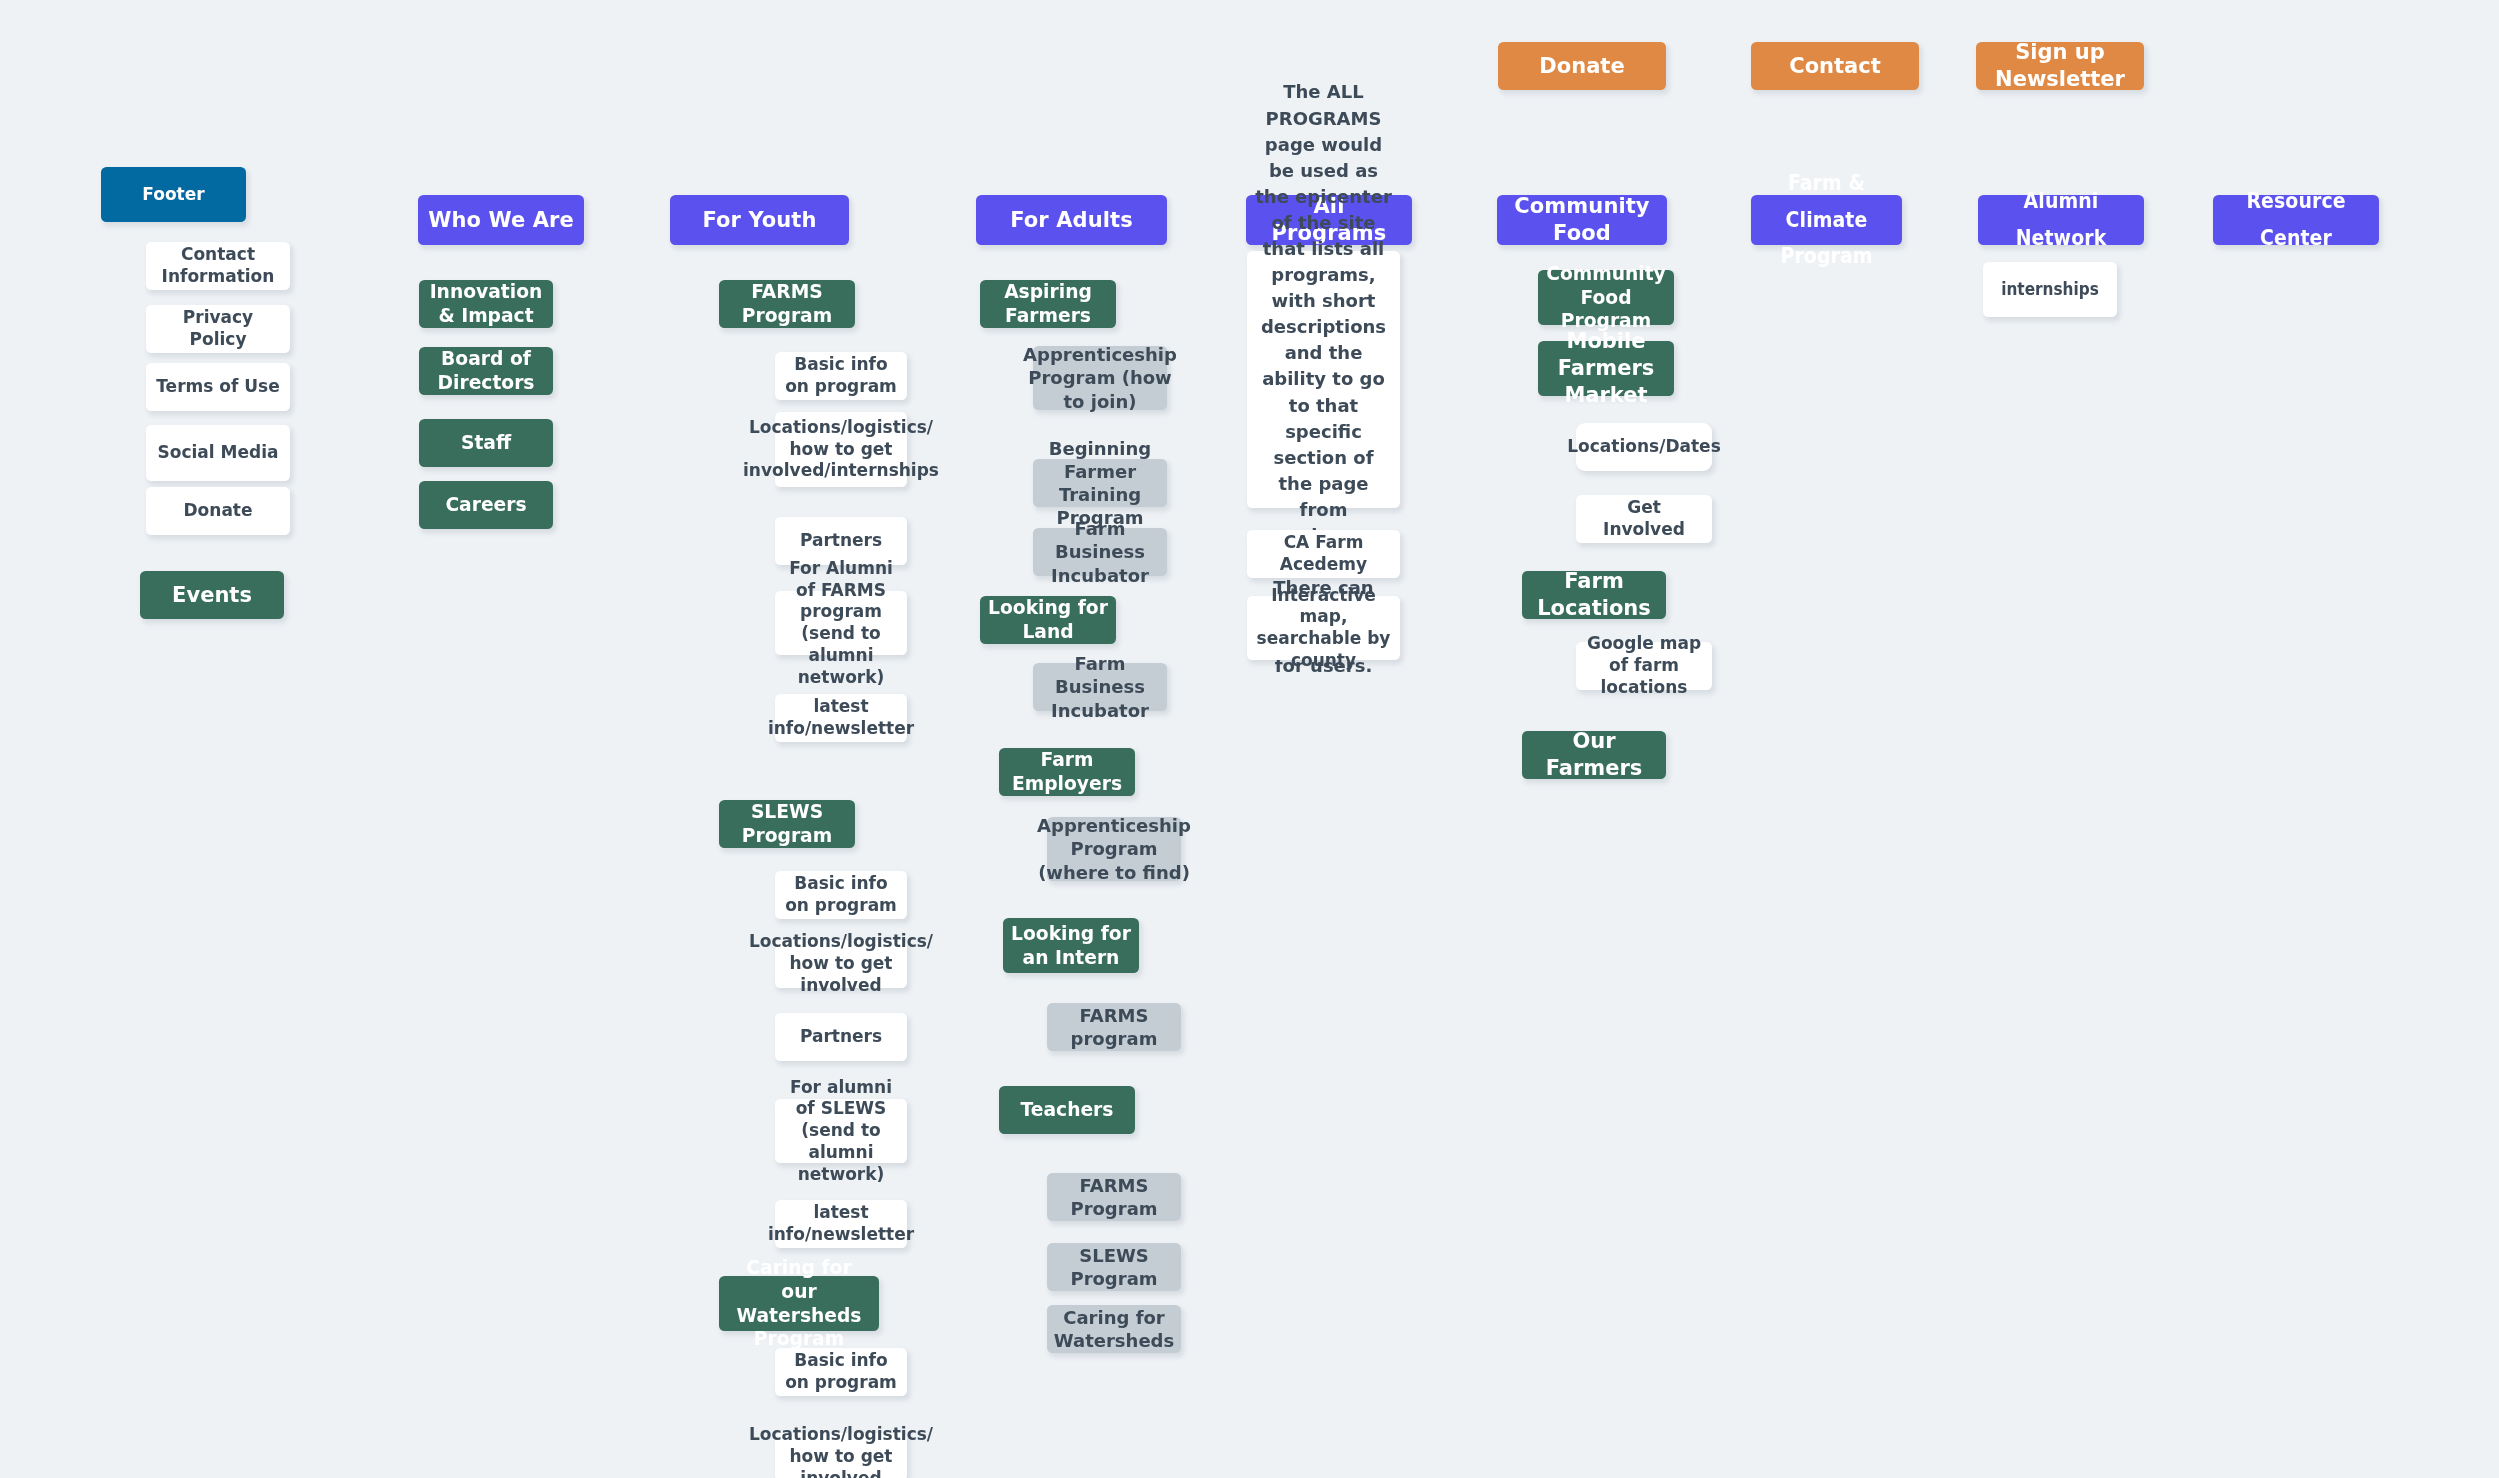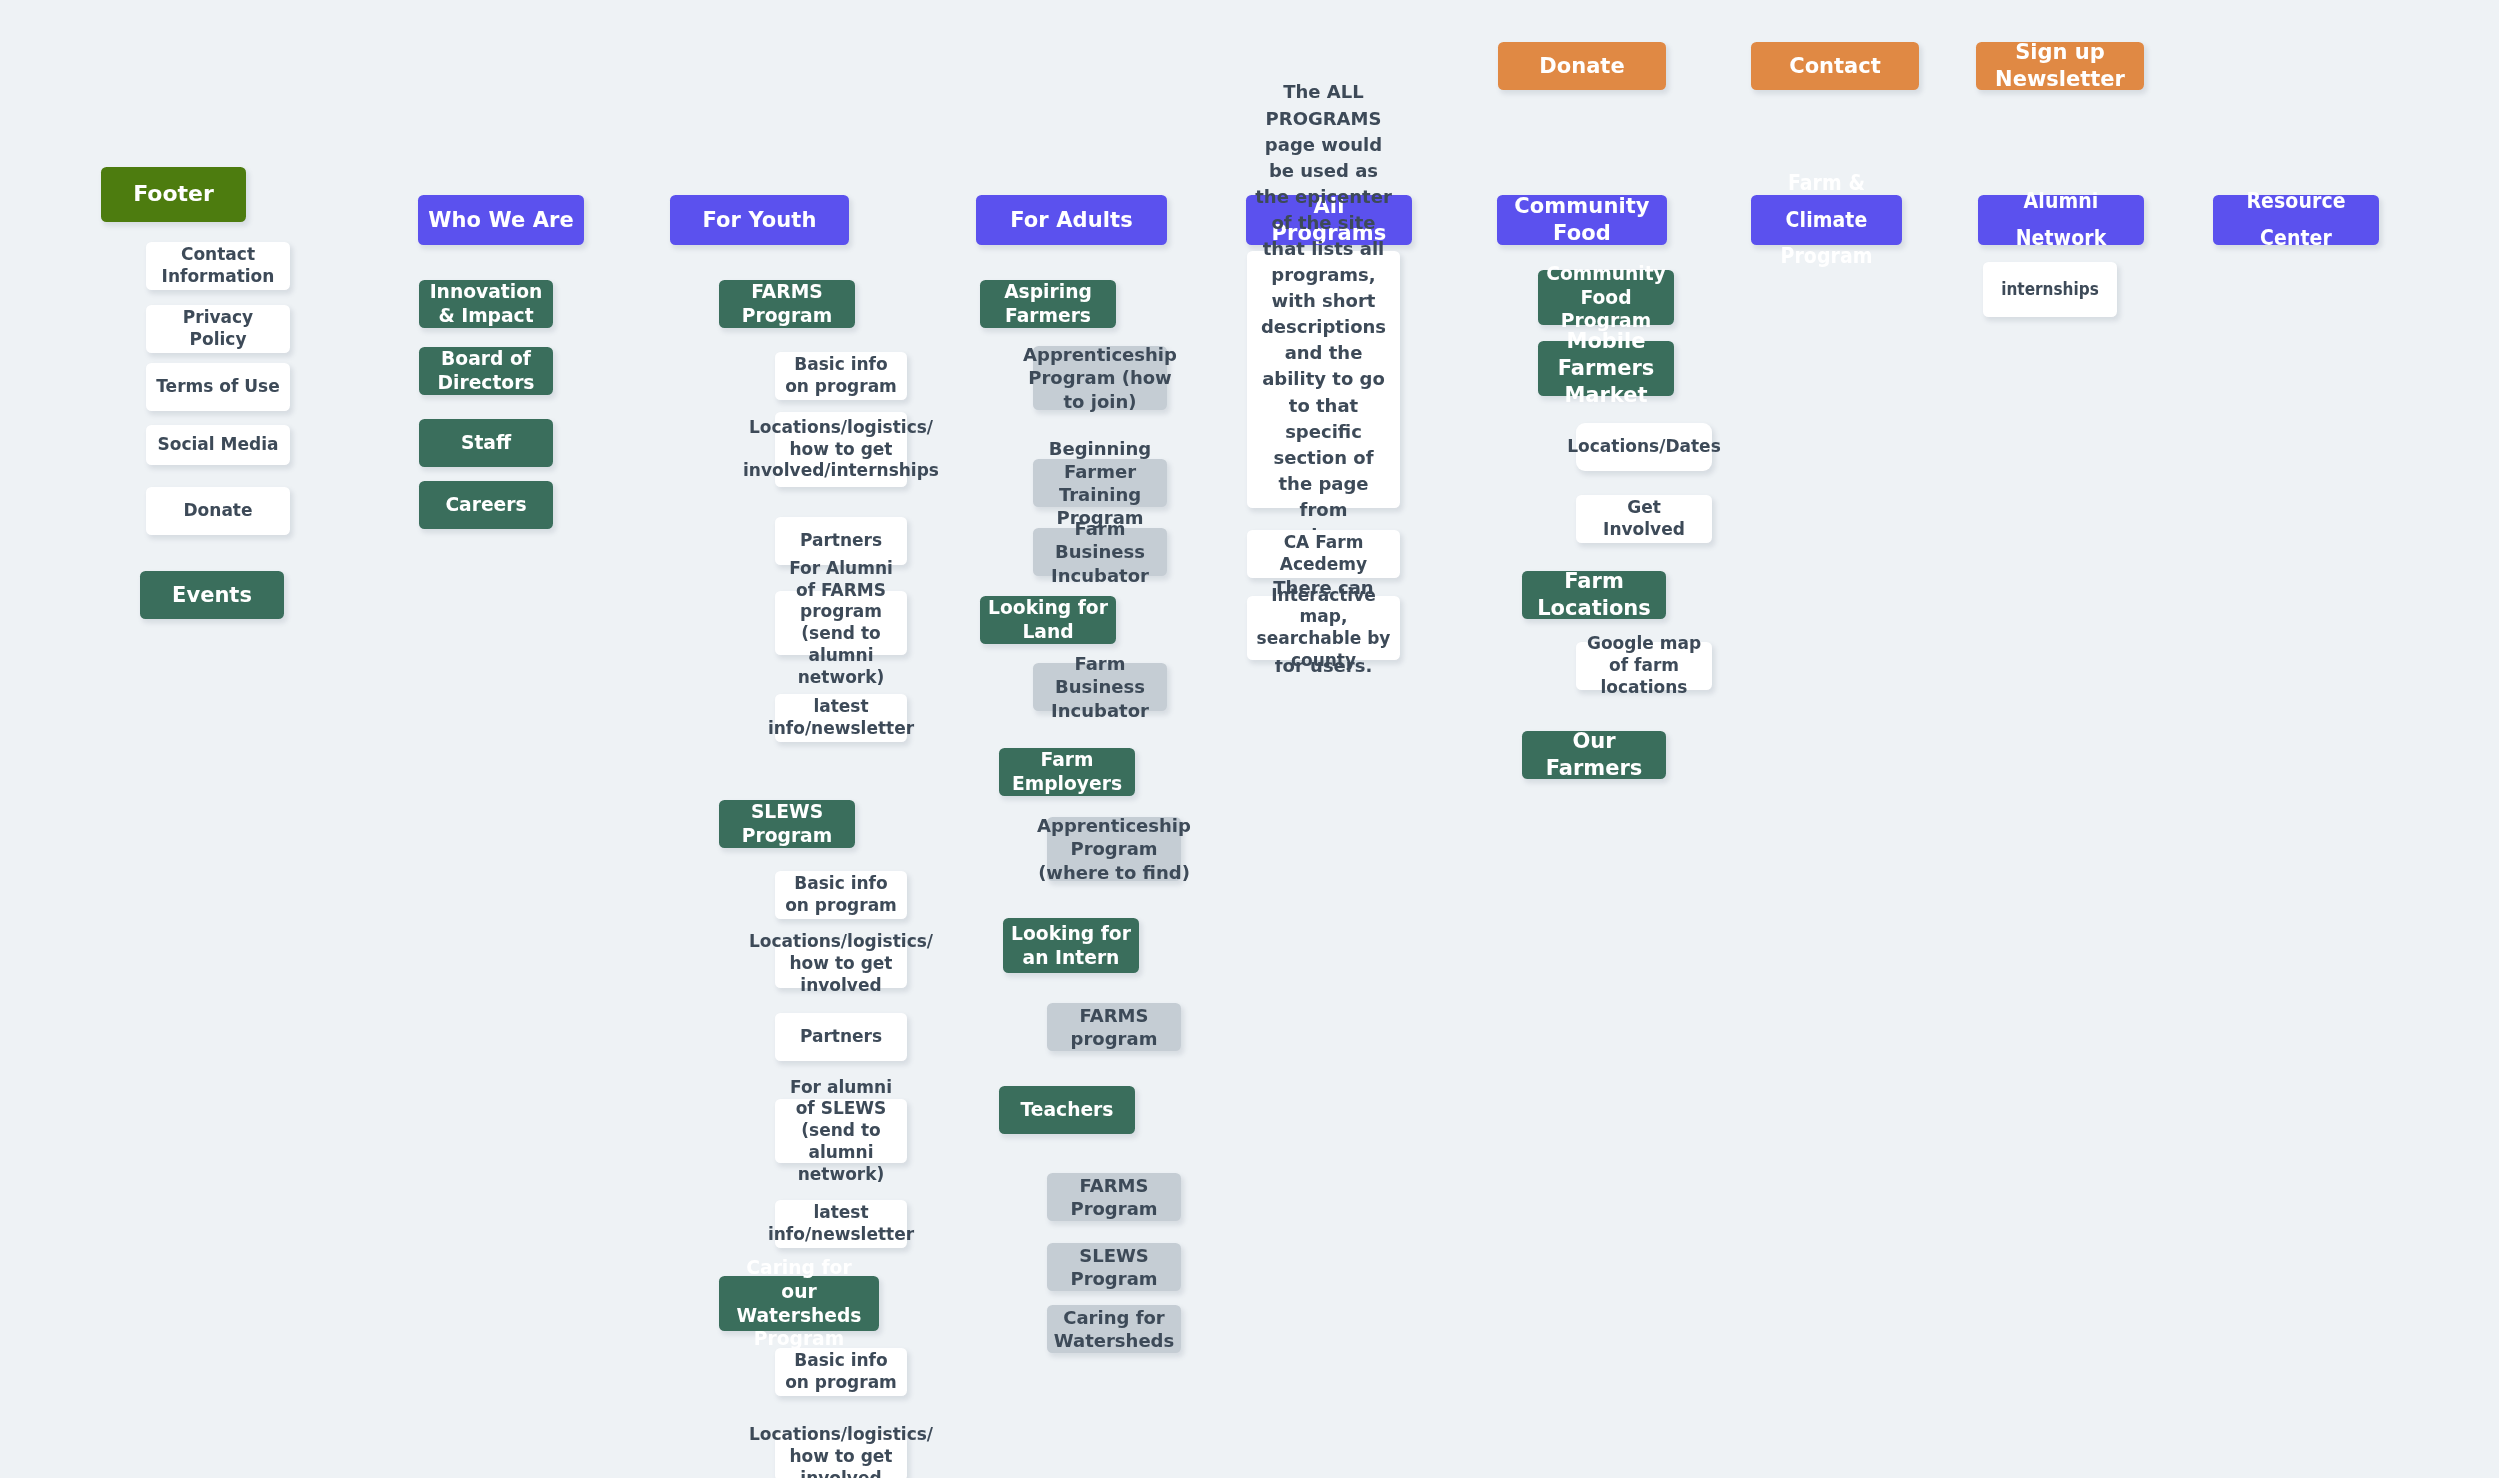--- a/index.html
+++ b/index.html
@@ -38,24 +38,24 @@
 
   
   .n-purple {
     background: #5b51ee;
     color: #ffffff;
     font-weight: bold;
     font-size: 21px;
     letter-spacing: 0.1px;
   }
   .n-teal {
-    background: #4d7c0f;
-    color: #ffffff;
-    font-weight: bold;
-    font-size: 22px;
+    background: #0369a1;
+    color: #ffffff;
+    font-weight: bold;
+    font-size: 17px;
   }
   .n-orange {
     background: #e08944;
     color: #ffffff;
     font-weight: bold;
     font-size: 21px;
   }
   .n-green {
     background: #3a6e5c;
     color: #ffffff;
@@ -112,21 +112,21 @@
     </div>
     <div class="node n-white" style="left: 146px; top: 242px; width: 144px; height: 48px;">
       <span>Contact Information</span>
     </div>
     <div class="node n-white" style="left: 146px; top: 305px; width: 144px; height: 48px;">
       <span>Privacy Policy</span>
     </div>
     <div class="node n-white" style="left: 146px; top: 363px; width: 144px; height: 48px;">
       <span>Terms of Use</span>
     </div>
-    <div class="node n-white" style="left: 146px; top: 425px; width: 144px; height: 40px;">
+    <div class="node n-white" style="left: 146px; top: 425px; width: 144px; height: 56px;">
       <span>Social Media</span>
     </div>
     <div class="node n-white" style="left: 146px; top: 487px; width: 144px; height: 48px;">
       <span>Donate</span>
     </div>
     <div class="node n-green-lg" style="left: 140px; top: 571px; width: 144px; height: 48px;">
       <span>Events</span>
     </div>
     <div class="node n-purple" style="left: 418px; top: 195px; width: 166px; height: 50px;">
       <span>Who We Are</span>

